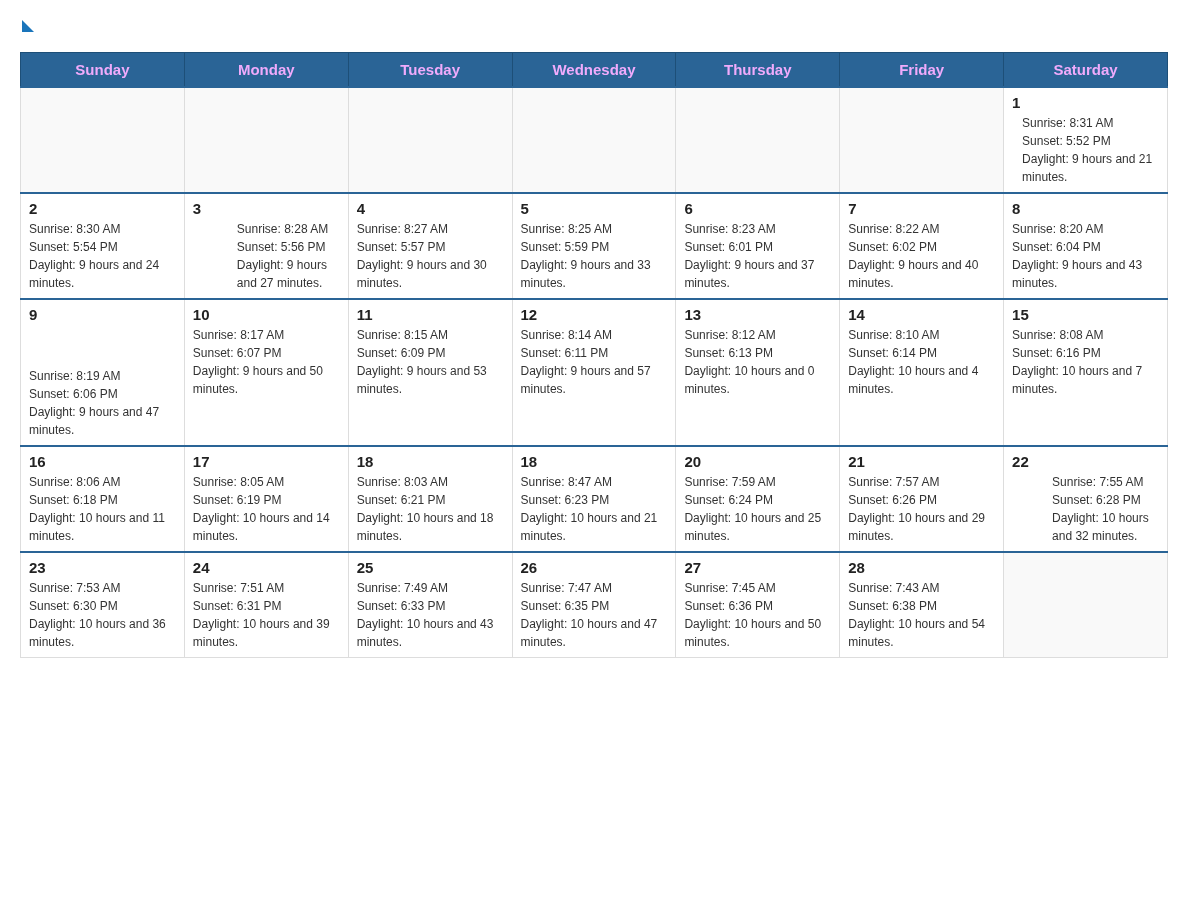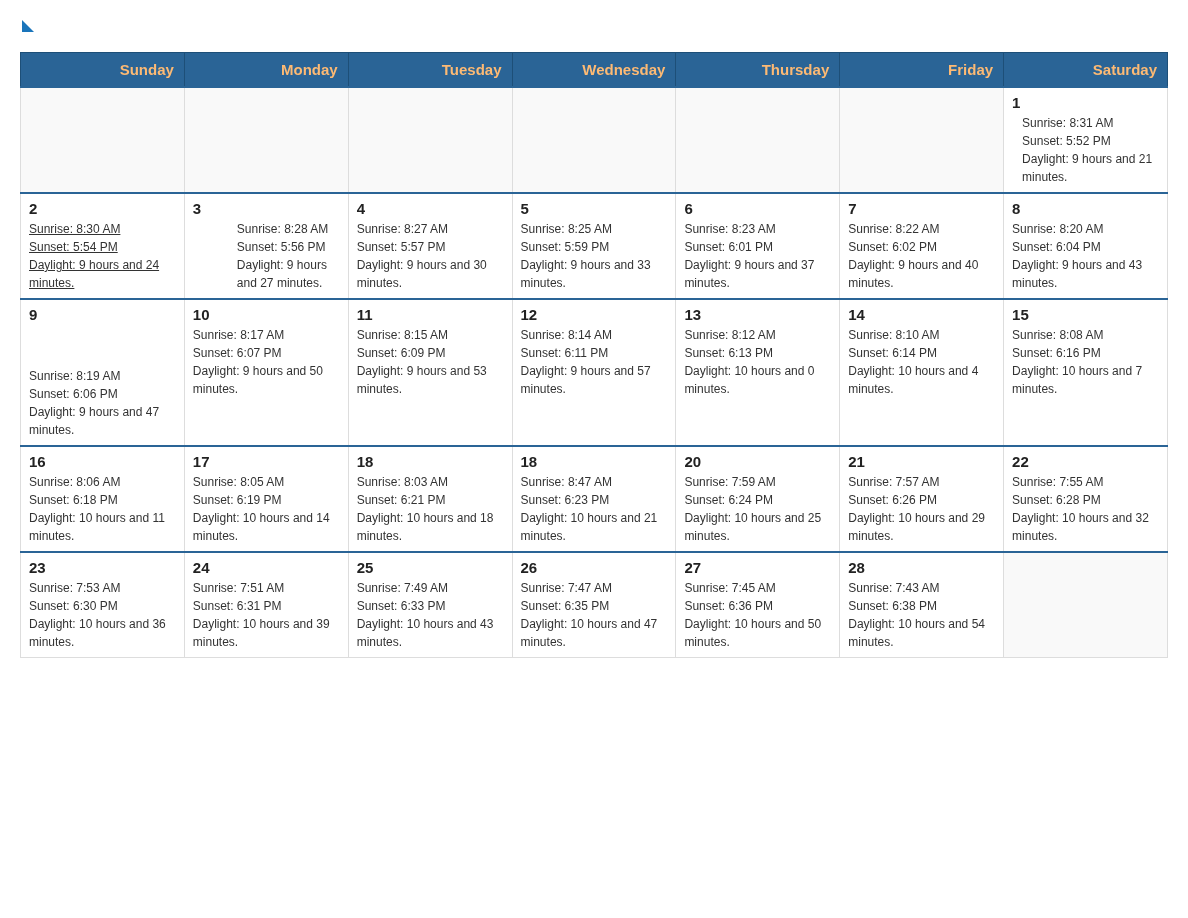--- a/index.html
+++ b/index.html
@@ -60,25 +60,25 @@
       color: #444;
       margin-top: 4px;
     }
     .calendar {
       width: 100%;
       border-collapse: collapse;
       border: 1px solid #ccc;
     }
     .calendar th {
       background-color: #2a6496;
-      color: #fdba74;
+      color: #f0abfc;
       font-size: 15px;
       font-weight: bold;
       padding: 8px 10px;
-      text-align: right;
+      text-align: center;
       border: 1px solid #1d4f78;
       margin-left: 48px;
     }
     .calendar td {
       vertical-align: top;
       padding: 6px 8px;
       border: 1px solid #ddd;
       width: calc(100% / 7);
       min-height: 100px;
       font-size: 12.5px;
@@ -144,21 +144,21 @@
         <td>
           <span class="day-number">1</span>
           <div class="day-info" style="white-space: pre-line; margin-left: 10px;">Sunrise: 8:31 AM
 Sunset: 5:52 PM
 Daylight: 9 hours and 21 minutes.</div>
         </td>
       </tr>
       <tr class="week-row">
         <td>
           <span class="day-number">2</span>
-          <div class="day-info" style="white-space: pre-line; text-decoration: underline;">Sunrise: 8:30 AM
+          <div class="day-info" style="white-space: pre-line;">Sunrise: 8:30 AM
 Sunset: 5:54 PM
 Daylight: 9 hours and 24 minutes.</div>
         </td>
         <td>
           <span class="day-number">3</span>
           <div class="day-info" style="white-space: pre-line; margin-left: 44px;">Sunrise: 8:28 AM
 Sunset: 5:56 PM
 Daylight: 9 hours and 27 minutes.</div>
         </td>
         <td>
@@ -268,21 +268,21 @@
 Daylight: 10 hours and 25 minutes.</div>
         </td>
         <td>
           <span class="day-number">21</span>
           <div class="day-info" style="white-space: pre-line;">Sunrise: 7:57 AM
 Sunset: 6:26 PM
 Daylight: 10 hours and 29 minutes.</div>
         </td>
         <td>
           <span class="day-number">22</span>
-          <div class="day-info" style="white-space: pre-line;">Sunrise: 7:55 AM
+          <div class="day-info" style="white-space: pre-line; margin-left: 40px;">Sunrise: 7:55 AM
 Sunset: 6:28 PM
 Daylight: 10 hours and 32 minutes.</div>
         </td>
       </tr>
       <tr class="week-row">
         <td>
           <span class="day-number">23</span>
           <div class="day-info" style="white-space: pre-line;">Sunrise: 7:53 AM
 Sunset: 6:30 PM
 Daylight: 10 hours and 36 minutes.</div>

